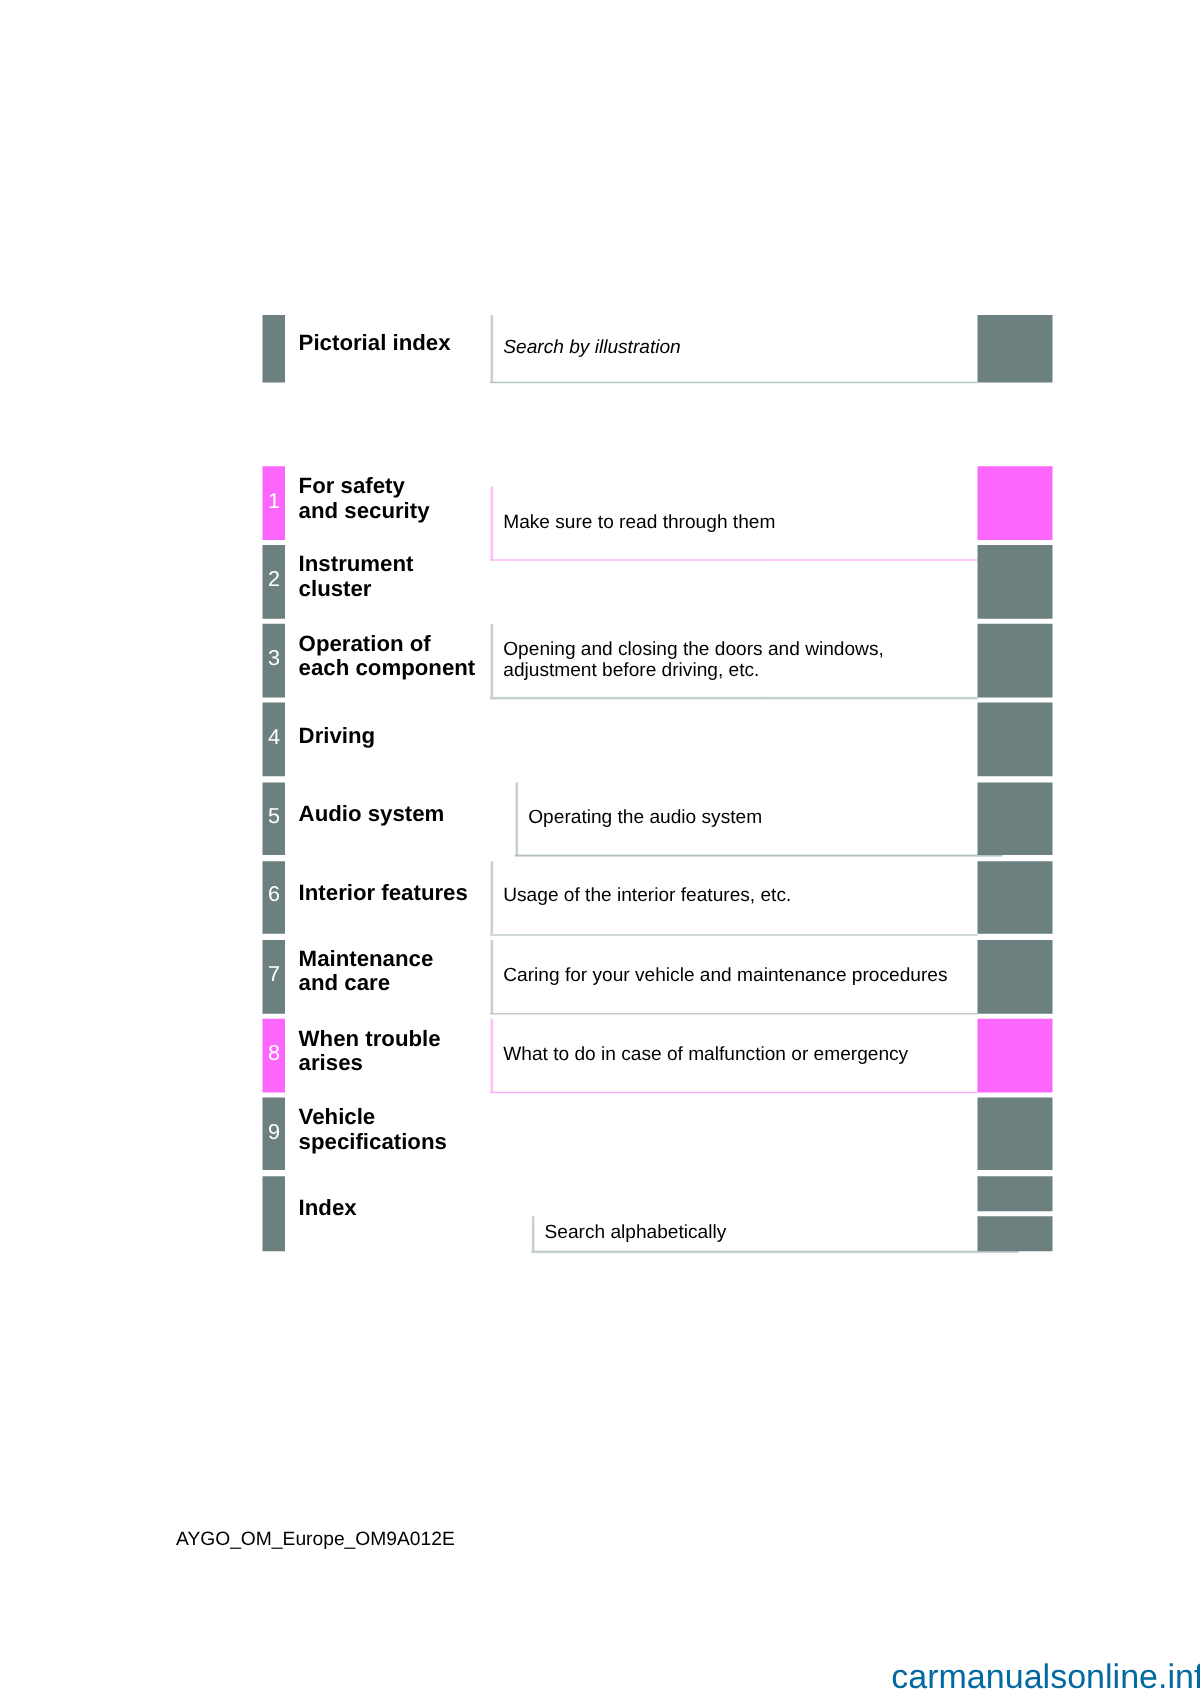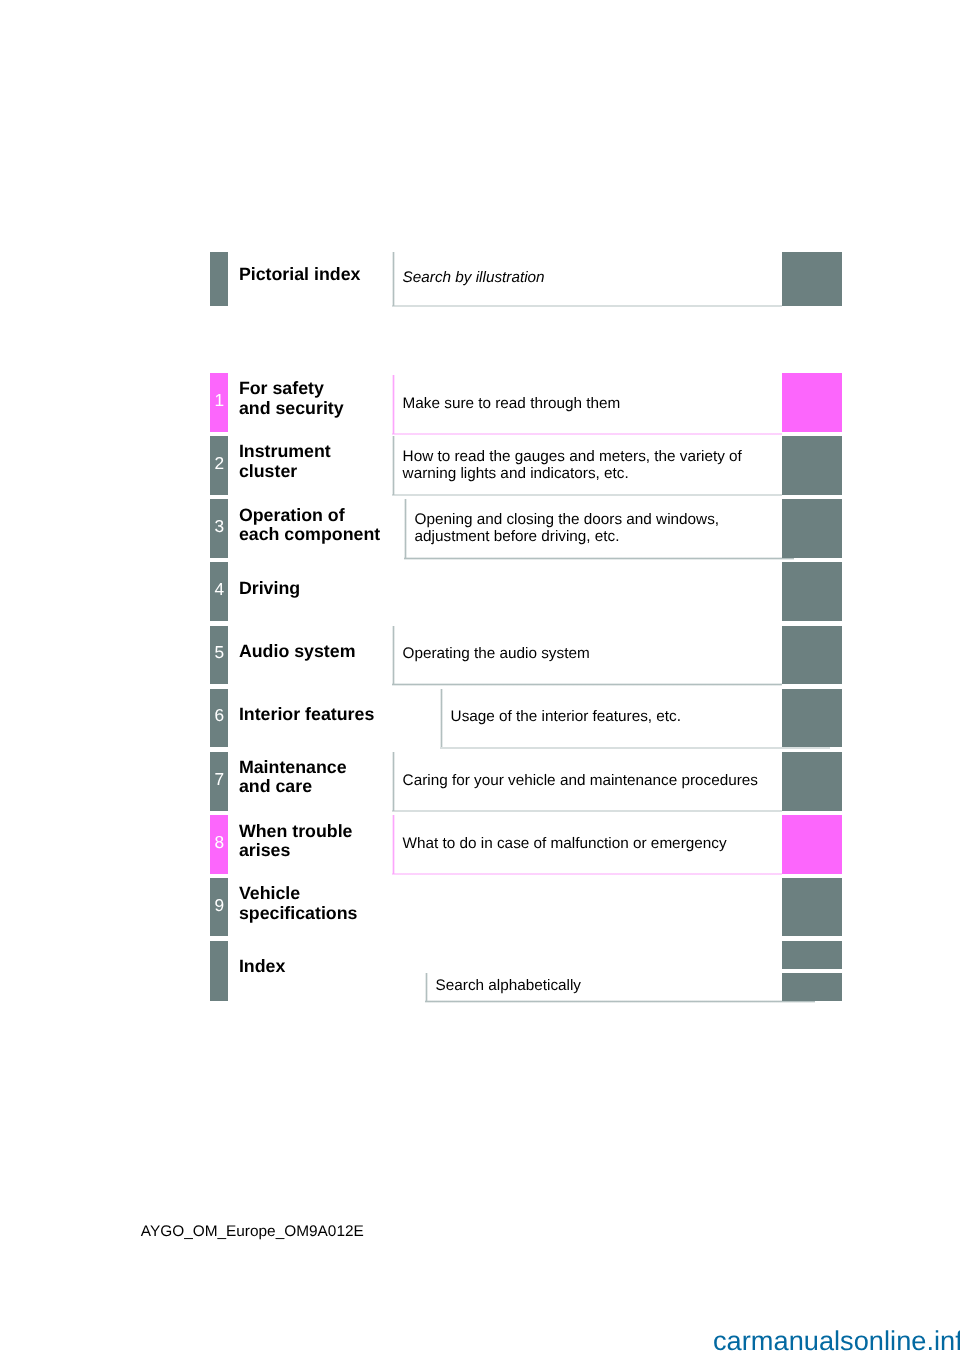--- a/index.html
+++ b/index.html
@@ -63,67 +63,63 @@
         <div class="desc" style="--rule: #b2bfbf; top: 0px; height: 54.17px; font-style: italic;">
           <div class="desc-txt" style="top: 26.6286px;">Search by illustration</div>
         </div>
         <div class="block" style="background: rgb(108, 128, 128); top: 0px; height: 54.17px;"></div>
       </div>
       <div class="row" style="left: 210px; top: 373.07px; width: 631.6px; height: 58.6px;">
         <div class="tab" style="background: rgb(252, 102, 252);"></div>
         <div class="tab-num" style="top: 26.7055px;">1</div>
         <div class="title" style="top: 15.3623px;">For safety</div>
         <div class="title" style="top: 34.8623px;">and security</div>
-        <div class="desc" style="--rule: #fca6fc; top: 2px; height: 58.6px;">
+        <div class="desc" style="--rule: #fca6fc; top: 16px; height: 58.6px;">
           <div class="desc-txt" style="top: 29.2285px;">Make sure to read through them</div>
         </div>
         <div class="block" style="background: rgb(252, 102, 252); top: 0px; height: 58.6px;"></div>
       </div>
       <div class="row" style="left: 210px; top: 436.21px; width: 631.6px; height: 58.6px;">
         <div class="tab" style="background: rgb(108, 128, 128);"></div>
         <div class="tab-num" style="top: 26.7055px;">2</div>
         <div class="title" style="top: 15.2223px;">Instrument</div>
         <div class="title" style="top: 34.7223px;">cluster</div>
-        <div class="desc" style="--rule: #b2bfbf; top: 0px; height: 58.6px;">
-          <div class="desc-txt" style="top: 20.6885px;">How to read the gauges and meters, the variety of</div>
-          <div class="desc-txt" style="top: 37.8885px;">warning lights and indicators, etc.</div>
-        </div>
         <div class="block" style="background: rgb(108, 128, 128); top: 0px; height: 58.6px;"></div>
       </div>
       <div class="row" style="left: 210px; top: 499.35px; width: 631.6px; height: 58.6px;">
         <div class="tab" style="background: rgb(108, 128, 128);"></div>
         <div class="tab-num" style="top: 26.7055px;">3</div>
         <div class="title" style="top: 15.5823px;">Operation of</div>
         <div class="title" style="top: 35.0823px;">each component</div>
-        <div class="desc" style="--rule: #b2bfbf; top: 0px; height: 58.6px; margin-left: 12px;">
+        <div class="desc" style="--rule: #b2bfbf; top: 0px; height: 58.6px;">
           <div class="desc-txt" style="top: 20.5485px;">Opening and closing the doors and windows,</div>
           <div class="desc-txt" style="top: 37.7485px;">adjustment before driving, etc.</div>
         </div>
         <div class="block" style="background: rgb(108, 128, 128); top: 0px; height: 58.6px;"></div>
       </div>
       <div class="row" style="left: 210px; top: 562.49px; width: 631.6px; height: 58.6px;">
         <div class="tab" style="background: rgb(108, 128, 128);"></div>
         <div class="tab-num" style="top: 26.7055px;">4</div>
         <div class="title" style="top: 25.4423px;">Driving</div>
         <div class="block" style="background: rgb(108, 128, 128); top: 0px; height: 58.6px;"></div>
       </div>
       <div class="row" style="left: 210px; top: 625.63px; width: 631.6px; height: 58.6px;">
         <div class="tab" style="background: rgb(108, 128, 128);"></div>
         <div class="tab-num" style="top: 26.7055px;">5</div>
         <div class="title" style="top: 25.5023px;">Audio system</div>
-        <div class="desc" style="--rule: #b2bfbf; top: 0px; height: 58.6px;">
+        <div class="desc" style="--rule: #b2bfbf; top: 0px; height: 58.6px; margin-left: 20px;">
           <div class="desc-txt" style="top: 28.4686px;">Operating the audio system</div>
         </div>
         <div class="block" style="background: rgb(108, 128, 128); top: 0px; height: 58.6px;"></div>
       </div>
       <div class="row" style="left: 210px; top: 688.77px; width: 631.6px; height: 58.6px;">
         <div class="tab" style="background: rgb(108, 128, 128);"></div>
         <div class="tab-num" style="top: 26.7055px;">6</div>
         <div class="title" style="top: 25.0623px;">Interior features</div>
-        <div class="desc" style="--rule: #b2bfbf; top: 0px; height: 58.6px; margin-left: 48px;">
+        <div class="desc" style="--rule: #b2bfbf; top: 0px; height: 58.6px;">
           <div class="desc-txt" style="top: 28.7285px;">Usage of the interior features, etc.</div>
         </div>
         <div class="block" style="background: rgb(108, 128, 128); top: 0px; height: 58.6px;"></div>
       </div>
       <div class="row" style="left: 210px; top: 751.91px; width: 631.6px; height: 58.6px;">
         <div class="tab" style="background: rgb(108, 128, 128);"></div>
         <div class="tab-num" style="top: 26.7055px;">7</div>
         <div class="title" style="top: 14.8223px;">Maintenance</div>
         <div class="title" style="top: 34.3223px;">and care</div>
         <div class="desc" style="--rule: #b2bfbf; top: 0px; height: 58.6px; text-align: center;">

